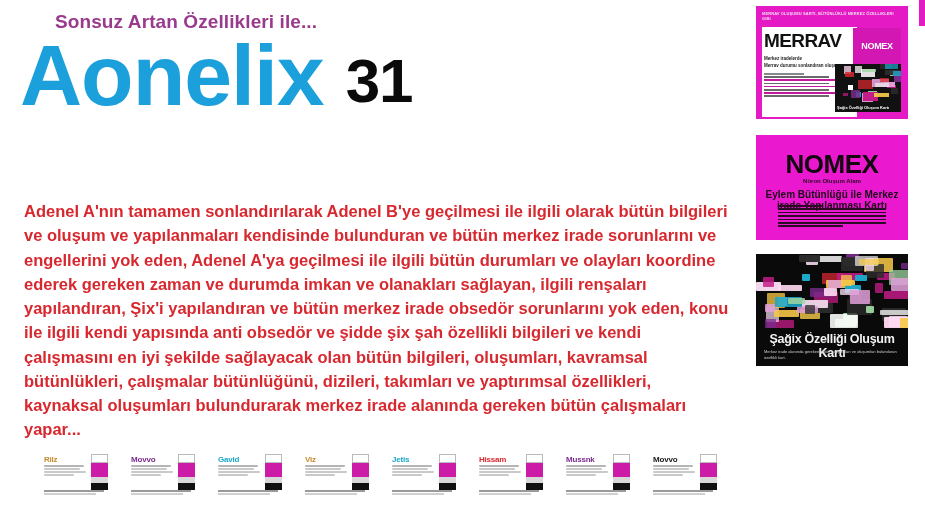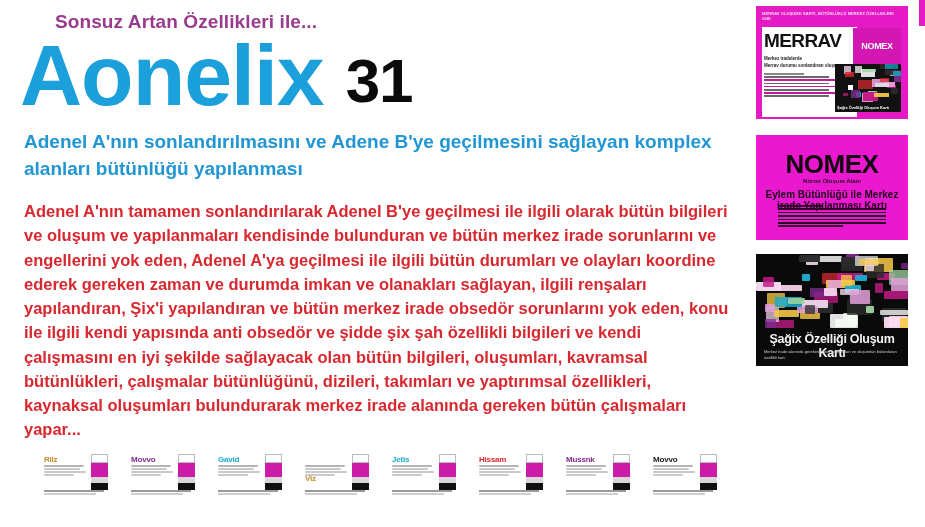--- a/index.html
+++ b/index.html
@@ -202,21 +202,20 @@
 
   <div class="left-col">
 
     <div class="tagline">Sonsuz Artan Özellikleri ile...</div>
 
     <div class="title-row">
       <div class="brand">Aonelix</div>
       <div class="version">31</div>
     </div>
 
-    <div class="subtitle">Adenel A'nın sonlandırılmasını ve Adene B'ye geçilmesini sağlayan komplex alanları bütünlüğü yapılanması</div>
 
     <div class="body-text">Adenel A'nın tamamen sonlandırılarak Adenel B'ye geçilmesi ile ilgili olarak bütün bilgileri ve oluşum ve yapılanmaları kendisinde bulunduran ve bütün merkez irade sorunlarını ve engellerini yok eden, Adenel A'ya geçilmesi ile ilgili bütün durumları ve olayları koordine ederek gereken zaman ve durumda imkan ve olanakları sağlayan, ilgili renşaları yapılandıran, Şix'i yapılandıran ve bütün merkez irade obsedör sorunlarını yok eden, konu ile ilgili kendi yapısında anti obsedör ve şidde şix şah özellikli bilgileri ve kendi çalışmasını en iyi şekilde sağlayacak olan bütün bilgileri, oluşumları, kavramsal bütünlükleri, çalışmalar bütünlüğünü, dizileri, takımları ve yaptırımsal özellikleri, kaynaksal oluşumları bulundurarak merkez irade alanında gereken bütün çalışmaları yapar...</div>
 
     <div class="thumb-strip" id="thumb-strip">
         <div class="thumb">
           <div class="t-name" style="color: rgb(197, 138, 42);">Rilz</div>
           <div class="t-lines">
             <i></i>
             <i></i>
             <i></i>
@@ -265,21 +264,21 @@
             <span></span>
             <span></span>
             <span></span>
           </div>
           <div class="t-foot">
             <i></i>
             <i></i>
           </div>
         </div>
         <div class="thumb">
-          <div class="t-name" style="color: rgb(197, 138, 42); margin-top: 19px;">Viz</div>
+          <div class="t-name" style="color: rgb(197, 138, 42);">Viz</div>
           <div class="t-lines">
             <i></i>
             <i></i>
             <i></i>
             <i></i>
           </div>
           <div class="t-chip">
             <span></span>
             <span></span>
             <span></span>

